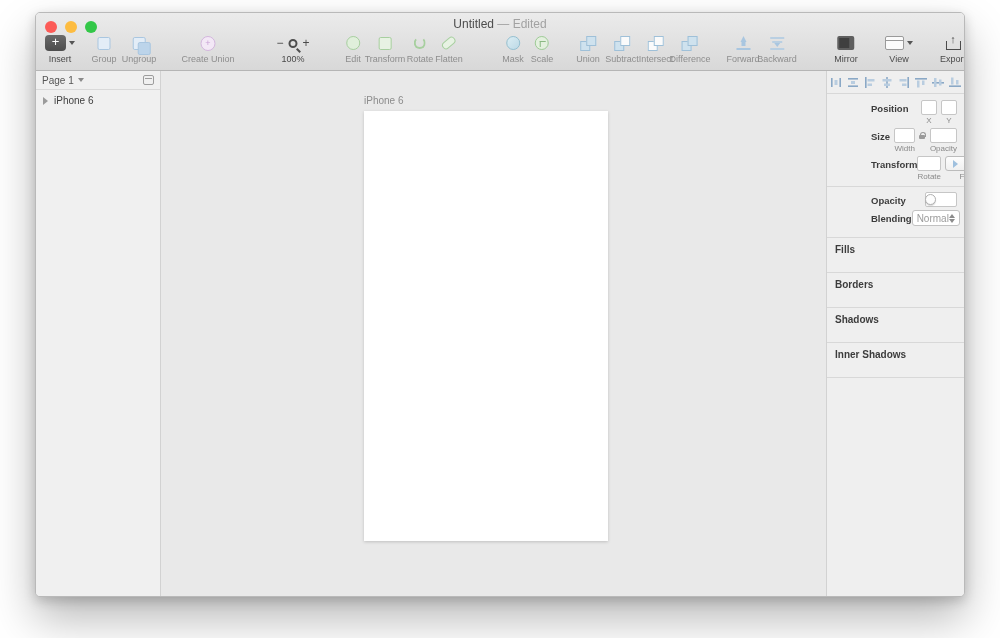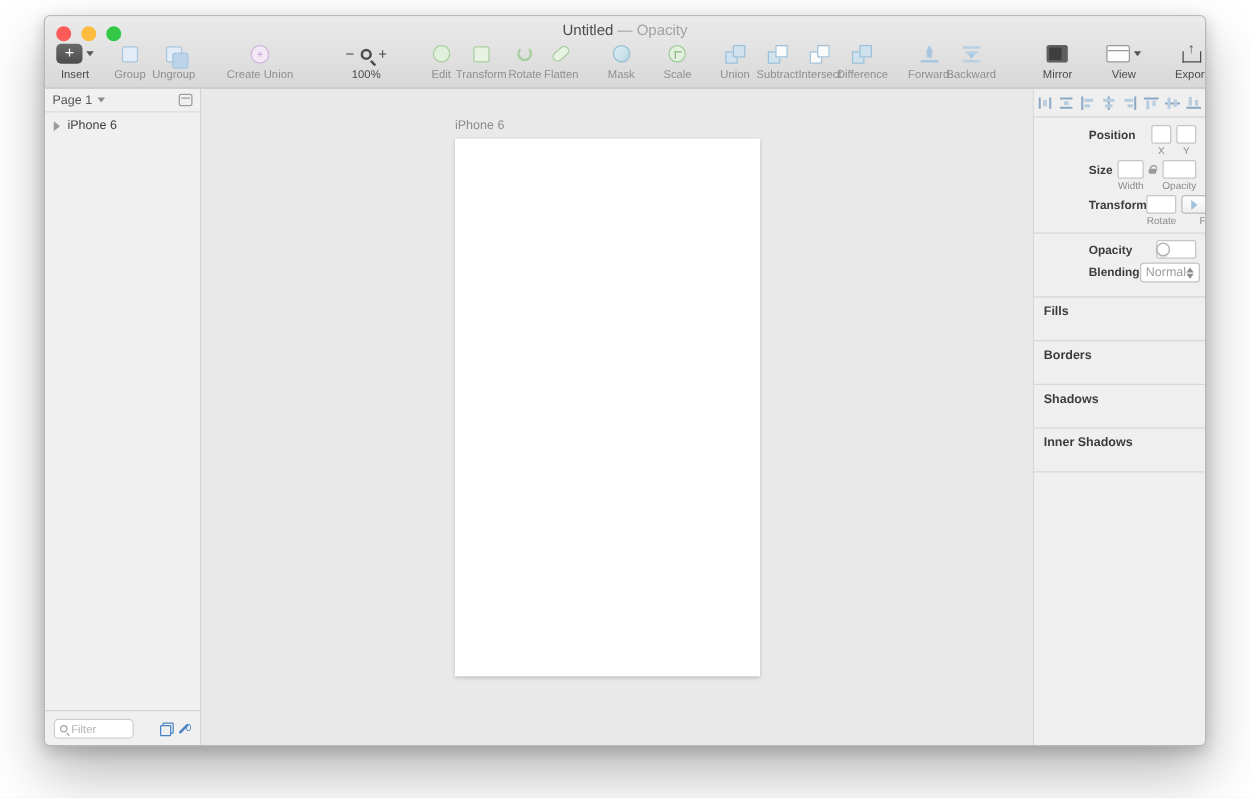--- a/index.html
+++ b/index.html
@@ -166,21 +166,21 @@
 <div class="window">
 
   <div class="toolbar">
     <div class="traffic">
       <div class="light" style="background:#fc5b57"></div>
       <div class="light" style="background:#fdbc40"></div>
       <div class="light" style="background:#33c748"></div>
     </div>
     <div class="win-title">
       <span>Untitled</span>
-      <span class="edited">— Opacity</span>
+      <span class="edited">— Edited</span>
     </div>
 
     <div class="tb-item" style="left:24px">
       <div class="tb-icon">
           <span class="insert-btn">+</span>
           <span class="caret"></span>
         </div>
       <div class="tb-label dark">Insert</div>
     </div>
 
@@ -233,21 +233,21 @@
         </div>
       <div class="tb-label">Rotate</div>
     </div>
     <div class="tb-item" style="left:413px">
       <div class="tb-icon">
           <div class="flat-green"></div>
         </div>
       <div class="tb-label">Flatten</div>
     </div>
 
-    <div class="tb-item" style="left:461px">
+    <div class="tb-item" style="left:477px">
       <div class="tb-icon">
           <div class="circ-teal"></div>
         </div>
       <div class="tb-label">Mask</div>
     </div>
     <div class="tb-item" style="left:506px">
       <div class="tb-icon">
           <div class="circ-scale"></div>
         </div>
       <div class="tb-label">Scale</div>
@@ -338,31 +338,20 @@
     <div class="sidebar">
       <div class="page-hdr">
         <span>Page 1</span>
         <span class="page-caret"></span>
         <span class="page-add"></span>
       </div>
       <div class="layer-row">
         <span class="disclosure"></span>
         <span>iPhone 6</span>
       </div>
-      <div class="side-bottom">
-        <div class="filter-box">
-          <span class="mini-mag"></span>
-          <input type="text" placeholder="Filter" style="">
-        </div>
-        <div class="pages-ic"></div>
-        <div class="pencil-wrap">
-          <span class="pencil-ic"></span>
-          <span class="pencil-count">0</span>
-        </div>
-      </div>
     </div>
 
     <div class="canvas">
       <div class="artboard-label">iPhone 6</div>
       <div class="artboard"></div>
     </div>
 
     <div class="inspector">
       <div class="align-row">
         <span class="align-ic">

